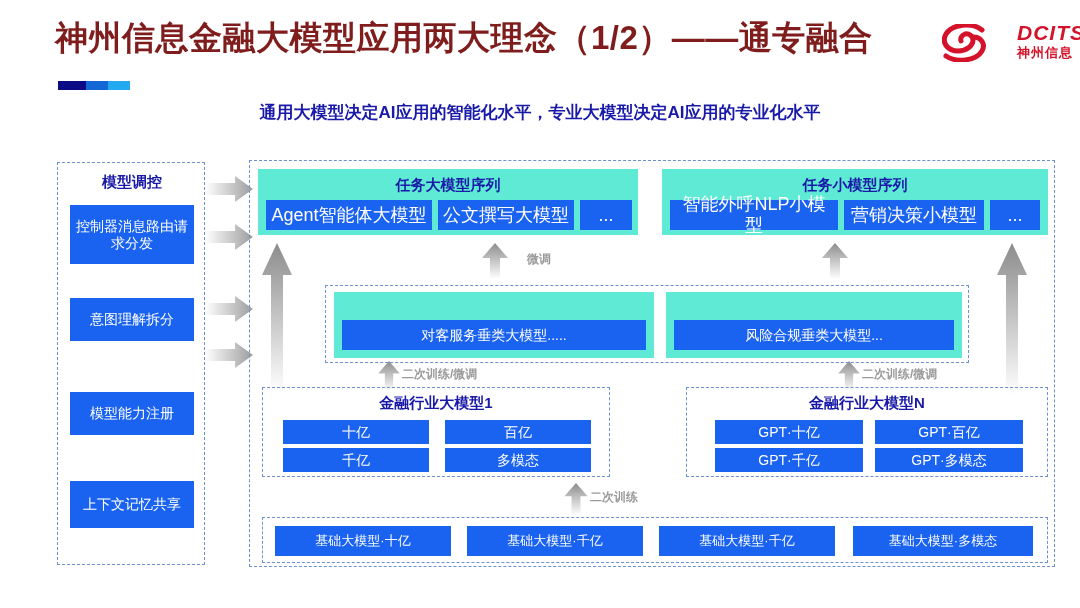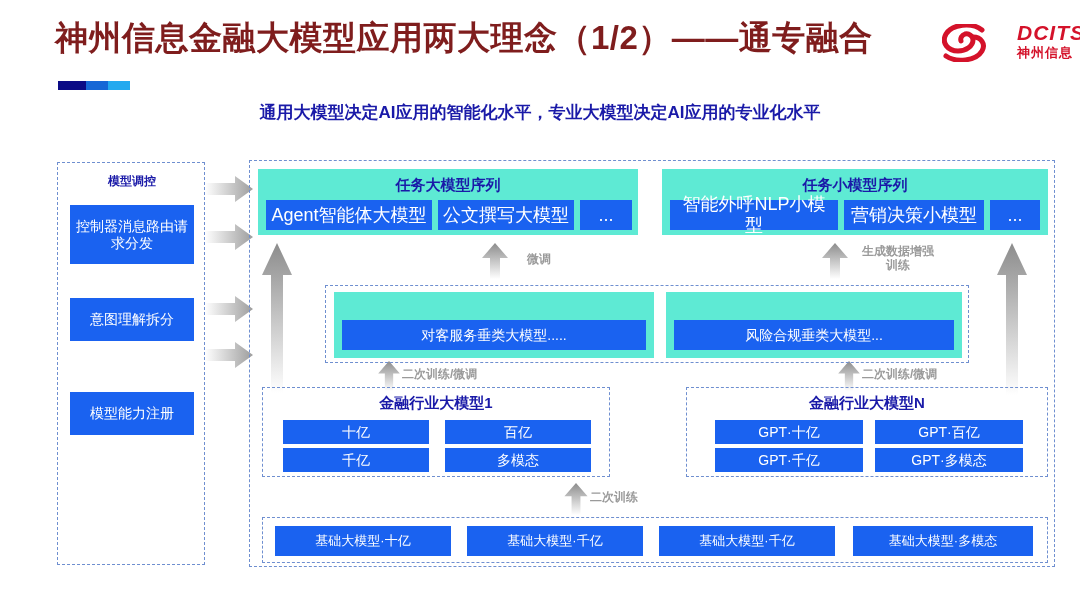--- a/index.html
+++ b/index.html
@@ -45,21 +45,21 @@
   }
   .dash-box{border:1px dashed #6f8fd0;box-sizing:border-box;}
   .lt-box{background:#5eead4;box-sizing:border-box;text-decoration:underline;}
   .cap{
     position:absolute;color:#9a9a9a;font-size:12px;font-weight:bold;
     line-height:1.15;text-align:center;
   }
 
   
   #left-col{position:absolute;left:57px;top:162px;width:148px;height:403px;}
-  #left-col .panel-title{position:absolute;left:0;top:10px;width:148px;font-size:12px;}
+  #left-col .panel-title{position:absolute;left:0;top:10px;width:148px;font-size:15px;}
   #left-col .chip{position:absolute;left:12px;width:124px;}
   #lc0{top:42px;height:59px;}
   #lc1{top:135px;height:43px;}
   #lc2{top:229px;height:43px;}
   #lc3{top:318px;height:47px;}
 
   
   .rarrow{position:absolute;width:48px;height:26px;}
 
   
@@ -117,20 +117,21 @@
       <div id="logo-cn">神州信息</div>
     </div>
   </div>
 </div>
 
 <div id="left-col" class="dash-box">
   <div class="panel-title">模型调控</div>
   <div id="lc0" class="chip">控制器消息路由请求分发</div>
   <div id="lc1" class="chip">意图理解拆分</div>
   <div id="lc2" class="chip">模型能力注册</div>
+  <div id="lc3" class="chip">上下文记忆共享</div>
 </div>
 
 <svg class="rarrow" style="left:205px;top:176px;" viewBox="0 0 48 26">
   <defs>
       <linearGradient id="gr1" x1="0" y1="0" x2="1" y2="0">
     <stop offset="0" stop-color="#ffffff"></stop>
         <stop offset="1" stop-color="#9d9d9d"></stop>
       </linearGradient>
     </defs>
   <path d="M0 7 H30 V0 L48 13 L30 26 V19 H0 Z" fill="url(#gr1)"></path>
@@ -161,22 +162,20 @@
   </svg>
 
   <svg class="uarrow" style="left:232px;top:82px;width:26px;height:36px;" viewBox="0 0 26 36">
     <path d="M8 36 V15 H0 L13 0 L26 15 H18 V36 Z" fill="url(#gu1)"></path>
   </svg>
   <div class="cap" style="left:262px;top:92px;width:54px;">微调</div>
 
   <svg class="uarrow" style="left:572px;top:82px;width:26px;height:36px;" viewBox="0 0 26 36">
     <path d="M8 36 V15 H0 L13 0 L26 15 H18 V36 Z" fill="url(#gu1)"></path>
   </svg>
-  <div class="cap" style="left:600px;top:84px;width:96px;white-space:pre-line;">生成数据增强
-训练</div>
 
   <svg class="uarrow" style="left:128px;top:200px;width:22px;height:30px;" viewBox="0 0 26 36">
     <path d="M8 36 V15 H0 L13 0 L26 15 H18 V36 Z" fill="url(#gu1)"></path>
   </svg>
   <div class="cap" style="left:152px;top:207px;width:110px;text-align:left;">二次训练/微调</div>
 
   <svg class="uarrow" style="left:588px;top:200px;width:22px;height:30px;" viewBox="0 0 26 36">
     <path d="M8 36 V15 H0 L13 0 L26 15 H18 V36 Z" fill="url(#gu1)"></path>
   </svg>
   <div class="cap" style="left:612px;top:207px;width:110px;text-align:left;">二次训练/微调</div>

